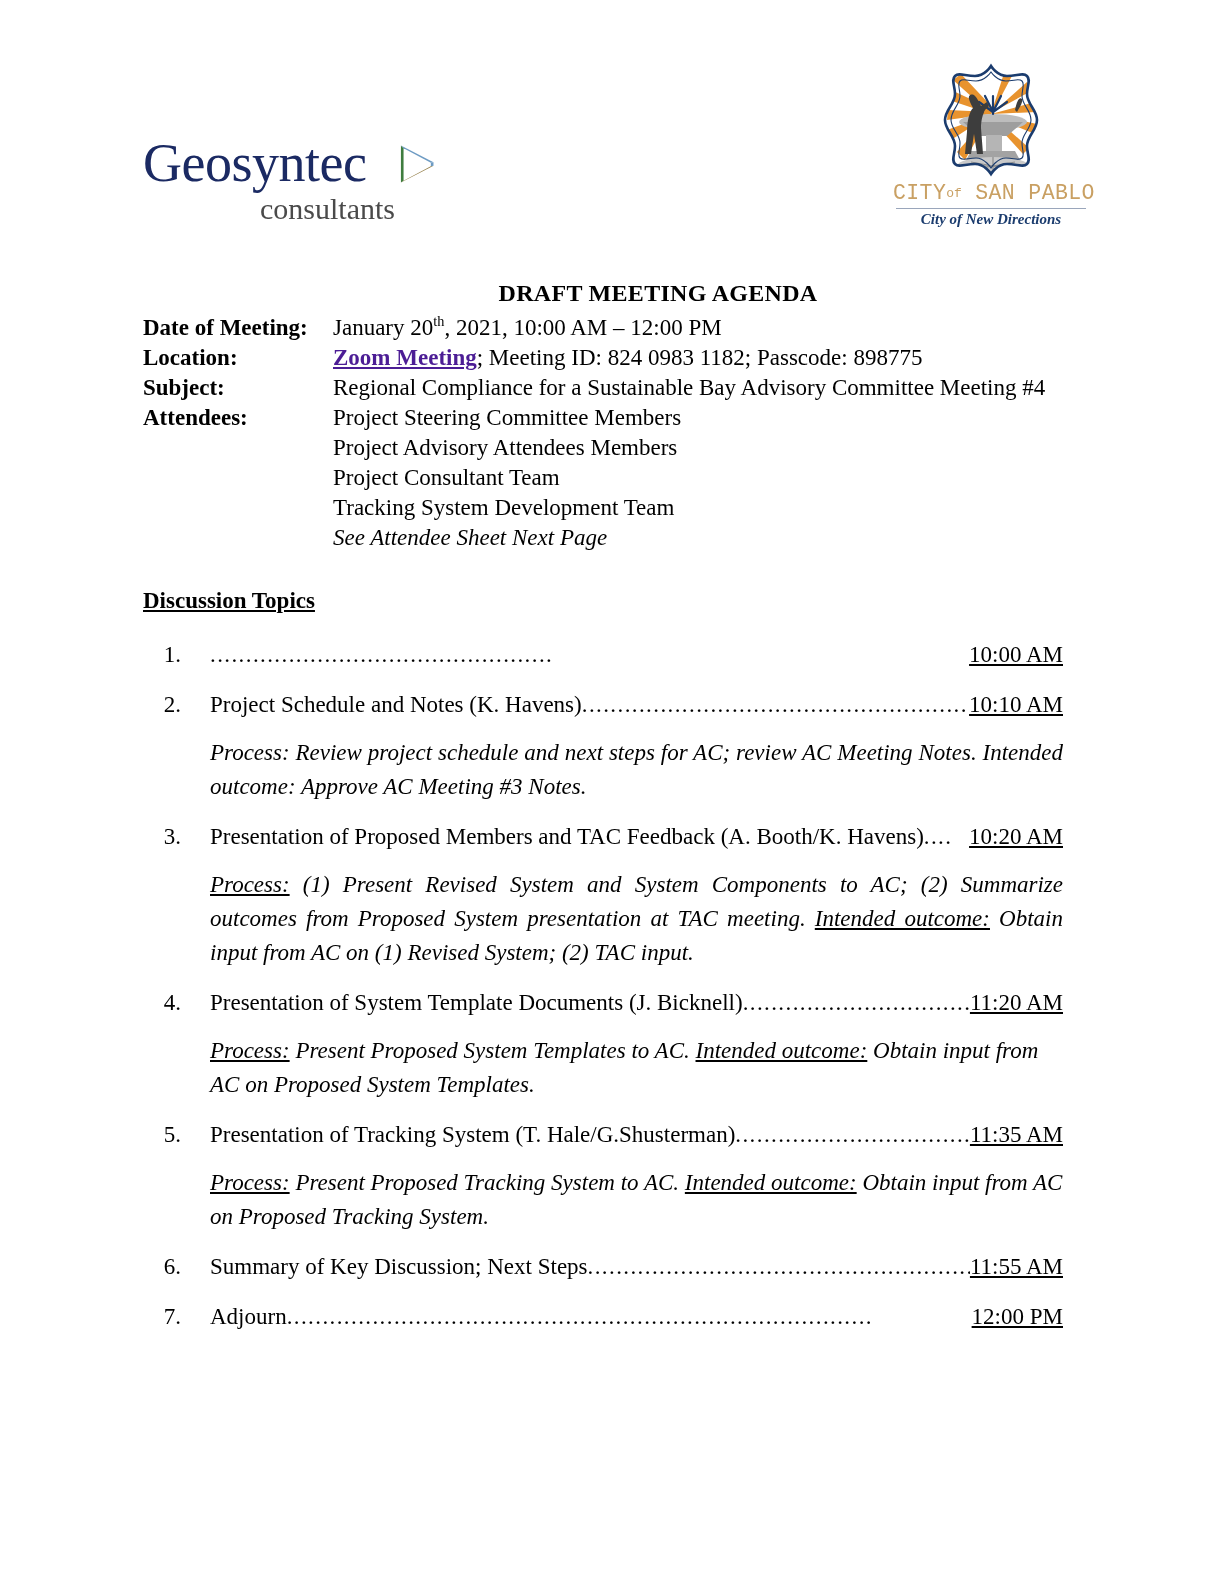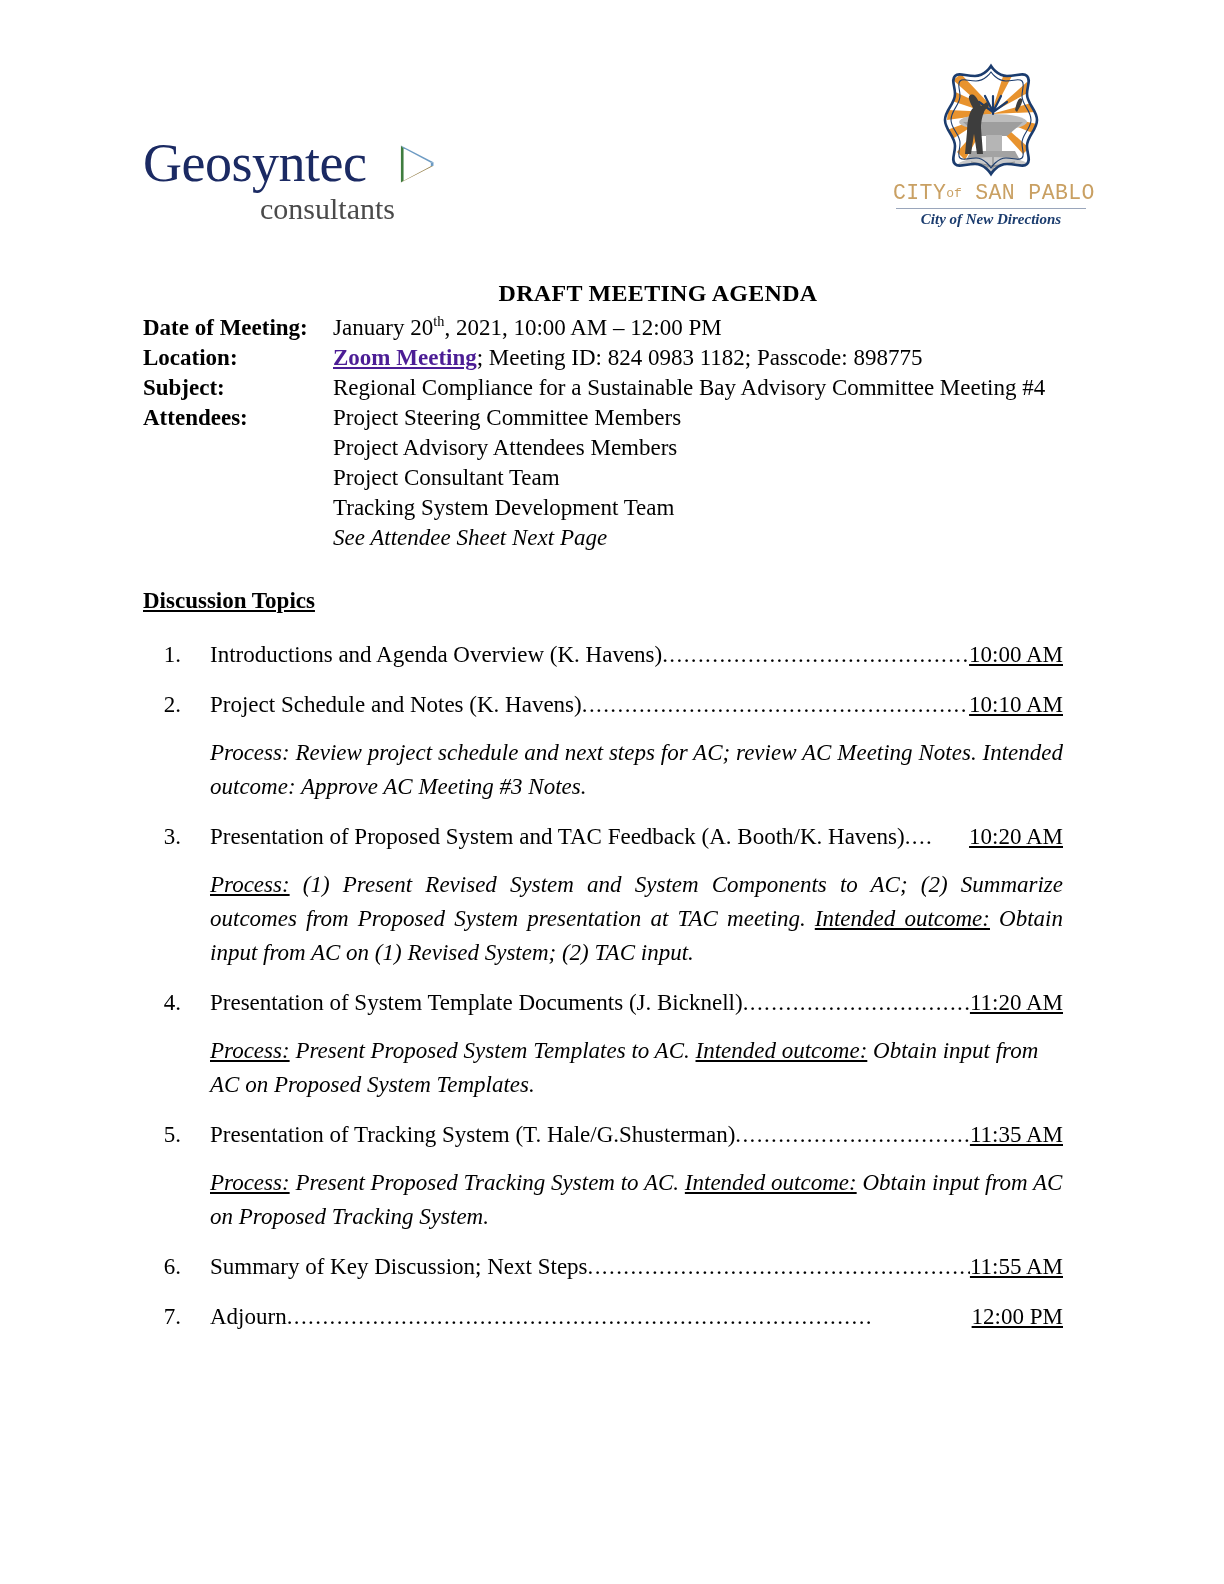--- a/index.html
+++ b/index.html
@@ -397,42 +397,41 @@
   </div>
 
   <div class="section-head">Discussion Topics</div>
 
   <div class="agenda">
 
     <div class="item">
       <div class="item-line">
         <span class="item-num">1.</span>
         <span class="item-gap"></span>
-        <span class="item-text">Introductions and Agenda Overview (K. Havens)</span>
         <span class="leader">................................................</span>
         <span class="item-time">10:00 AM</span>
       </div>
     </div>
 
     <div class="item">
       <div class="item-line">
         <span class="item-num">2.</span>
         <span class="item-gap"></span>
         <span class="item-text">Project Schedule and Notes (K. Havens)</span>
         <span class="leader">...........................................................</span>
         <span class="item-time">10:10 AM</span>
       </div>
       <div class="process"><span>Process:</span><span> Review project schedule and next steps for AC;  review AC Meeting Notes. </span><span>Intended outcome:</span><span> Approve AC Meeting #3 Notes.</span></div>
     </div>
 
     <div class="item">
       <div class="item-line">
         <span class="item-num">3.</span>
         <span class="item-gap"></span>
-        <span class="item-text">Presentation of Proposed System and TAC Feedback (A. Booth/K. Havens)</span>
+        <span class="item-text">Presentation of Proposed Members and TAC Feedback (A. Booth/K. Havens)</span>
         <span class="leader"> ....</span>
         <span class="item-time">10:20 AM</span>
       </div>
       <div class="process"><span class="u">Process:</span><span> (1) Present Revised System and System Components to AC; (2) Summarize outcomes from Proposed System presentation at TAC meeting. </span><span class="u">Intended outcome:</span><span> Obtain input from AC on (1) Revised System; (2) TAC input.</span></div>
     </div>
 
     <div class="item">
       <div class="item-line">
         <span class="item-num">4.</span>
         <span class="item-gap"></span>

